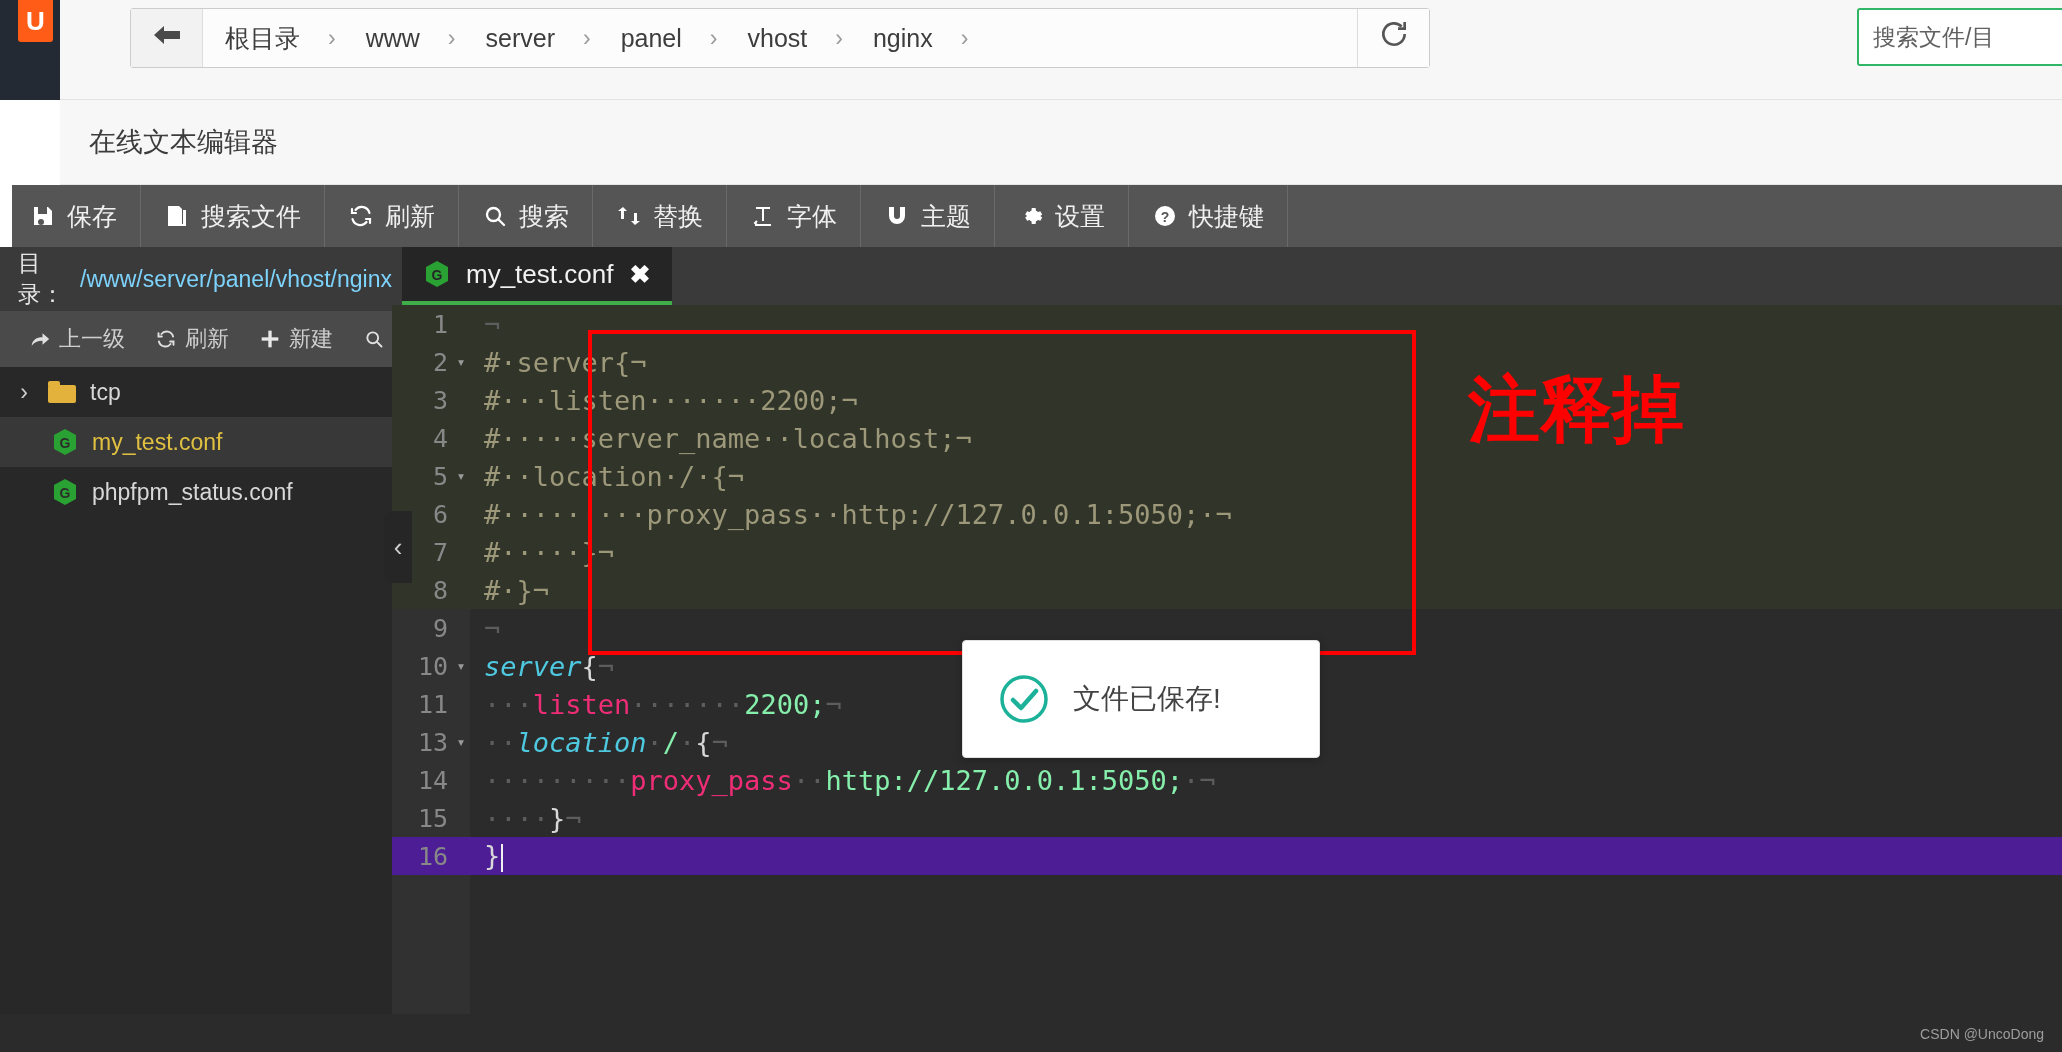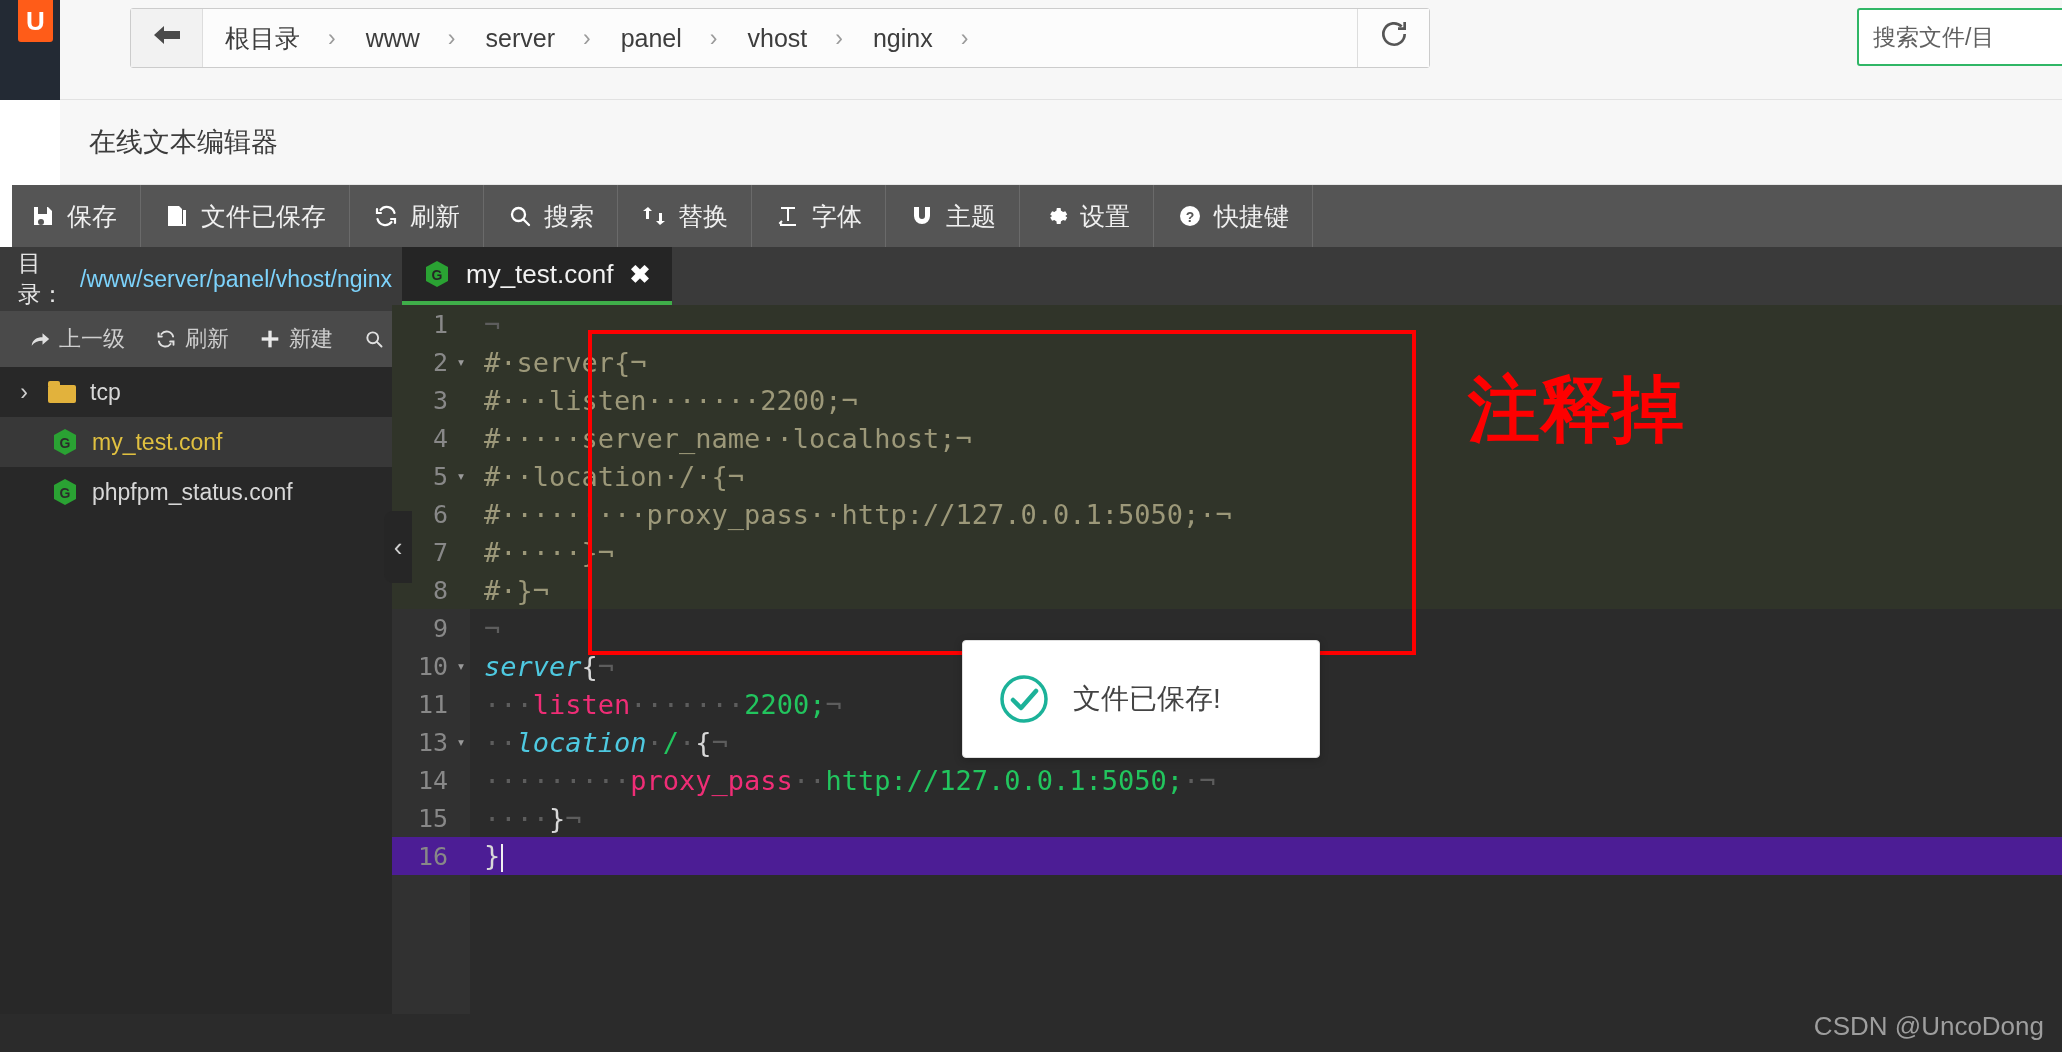--- a/index.html
+++ b/index.html
@@ -162,21 +162,21 @@
     width: 18px; flex: 0 0 18px; text-align: center;
     color: #9a9a9a; font-size: 15px; line-height: 1;
   }
   .cl .txt { padding-left: 14px; }
   .cl.commented { background: #303429; }
   .cl.commented .txt { color: #9c9879; }
   .cl.active { background: #4c1d95; }
 
   .k-blue { color: #4ec9e0; font-style: italic; }
   .k-pink { color: #ef2d76; }
-  .k-plain { color: #22c55e; }
+  .k-plain { color: #86efac; }
   .dot { color: #5d5d5d; }
   .eol { color: #5d5d5d; }
   .brace { color: #d8d8d8; }
   .caret {
     display: inline-block; width: 2px; height: 28px;
     background: #f0f0f0; vertical-align: middle; margin-left: 1px;
   }
 
   
   .collapse-handle {
@@ -203,21 +203,21 @@
     background: #ffffff; border: 1px solid #e0e0e0; border-radius: 4px;
     box-shadow: 0 2px 9px rgba(0,0,0,0.22);
     display: flex; align-items: center; gap: 22px; padding-left: 34px; z-index: 10;
   }
   .toast-ico { width: 54px; height: 54px; }
   .toast-msg { color: #434343; font-size: 28px; font-family: "Liberation Sans", sans-serif; }
 
   
   .watermark {
     position: absolute; right: 18px; bottom: 10px;
-    color: #9e9e9e; font-size: 26px; font-family: "Liberation Sans", sans-serif;
+    color: #9e9e9e; font-size: 14px; font-family: "Liberation Sans", sans-serif;
     z-index: 12;
   }
   .bottom-strip {
     position: absolute; left: 0; bottom: 0; width: 2062px; height: 38px;
     background: #2b2b2b;
   }
   .sidepanel-bottom {
     position: absolute; left: 0; bottom: 0; width: 392px; height: 38px;
     background: #282828;
   }
@@ -283,21 +283,21 @@
       <span>保存</span>
     </div>
 
     <div class="tb-item">
       <span class="tb-ico">
         <svg width="24" height="24" viewBox="0 0 24 24" fill="#fff">
             <path d="M3 2h11l3 3v17H3V2z"></path>
             <path d="M18 6h3v16H8v-2h10V6z"></path>
           </svg>
       </span>
-      <span>文件已保存</span>
+      <span>搜索文件</span>
     </div>
 
     <div class="tb-item">
       <span class="tb-ico">
         <svg width="24" height="24" viewBox="0 0 24 24" fill="none" stroke="#fff" stroke-width="2.2" stroke-linecap="round">
             <path d="M20.5 9a8 8 0 0 0-14-3"></path>
             <path d="M3.5 15a8 8 0 0 0 14 3"></path>
             <path d="M3 5v4h4"></path>
             <path d="M21 19v-4h-4"></path>
           </svg>

